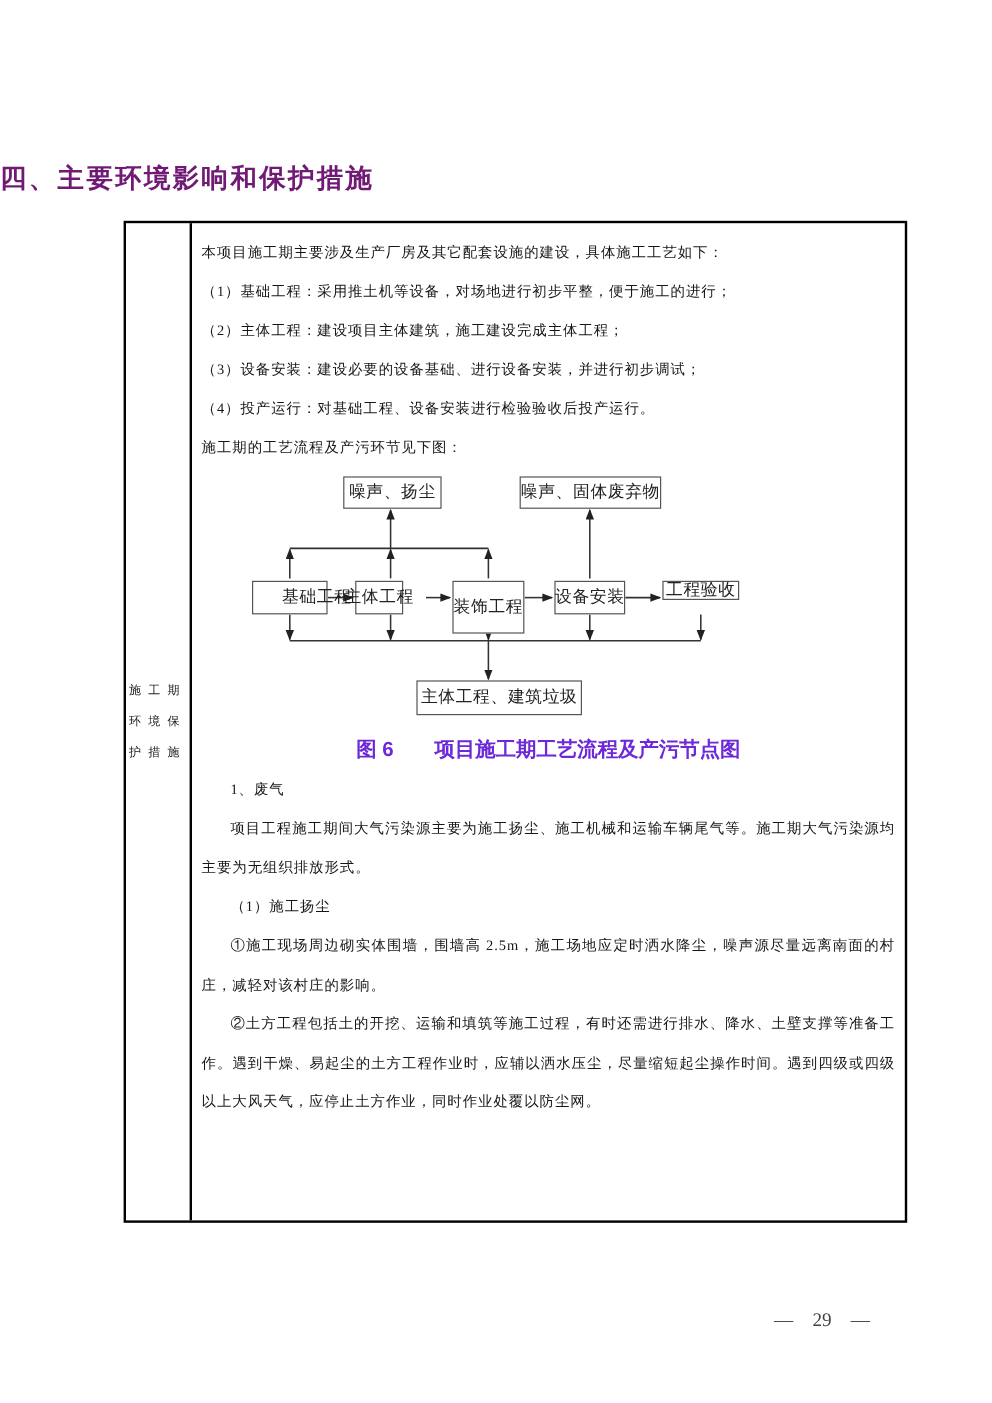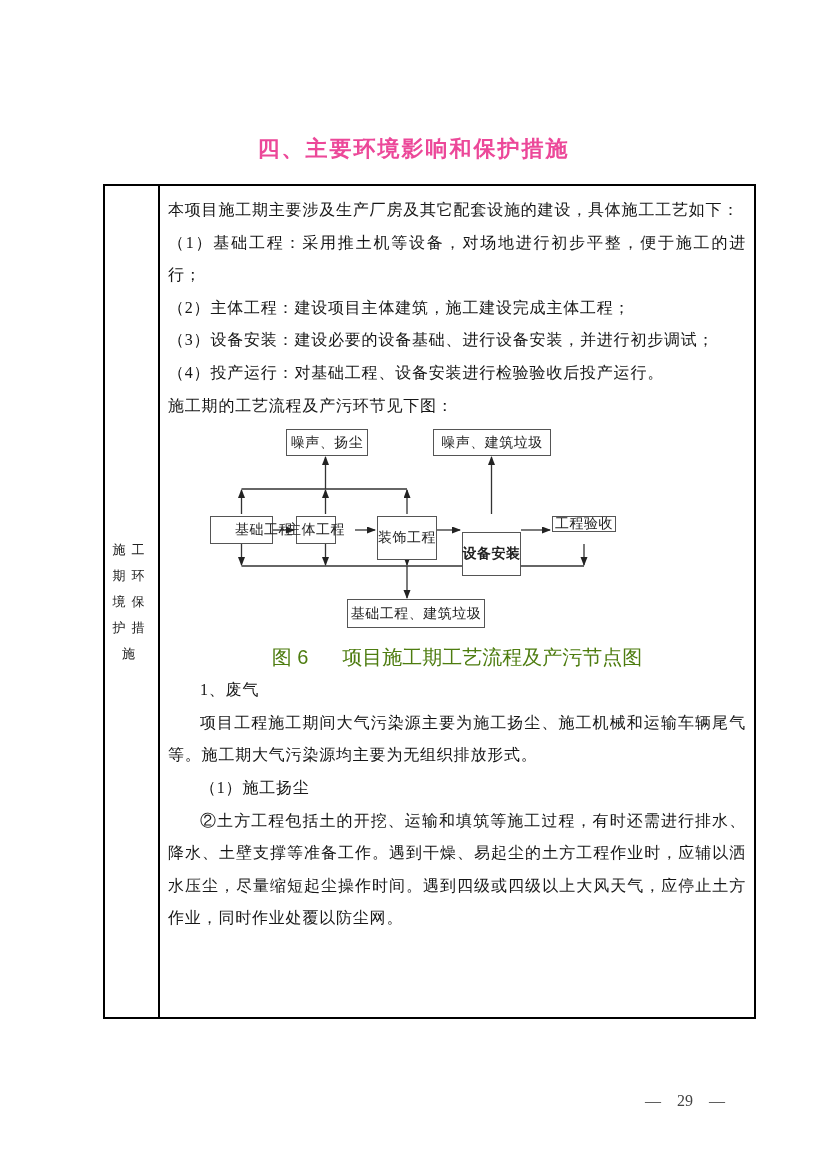--- a/index.html
+++ b/index.html
@@ -7,58 +7,57 @@
     width: 827px; height: 1169px;
     background: #ffffff;
     font-family: "Liberation Serif", "DejaVu Serif", serif;
     color: #1c1c1c;
     position: relative;
     overflow: hidden;
   }
   .doc-title {
     position: absolute;
     top: 134px; left: 0; width: 827px;
-    text-align: center;
     font-family: "Liberation Sans", "DejaVu Sans", sans-serif;
     font-weight: bold;
     font-size: 22px;
     letter-spacing: 2px;
-    color: #ec4899;
+    color: #701a75;
   }
   .main-table {
     position: absolute;
     left: 103px; top: 184px;
     width: 653px; height: 835px;
     border: 2px solid #000;
     display: flex;
     background: #fff;
   }
   .row-header-cell {
     width: 55px;
     border-right: 2px solid #000;
     display: flex;
     align-items: center;
     justify-content: center;
   }
   .row-header-text {
     width: 48px;
-    font-size: 13px;
+    font-size: 10px;
     line-height: 26px;
     letter-spacing: 6px;
     text-align: center;
     word-break: break-all;
     color: #222;
   }
   .content-cell {
     flex: 1;
     padding: 8px 8px 0 8px;
     overflow: hidden;
   }
   .content-cell p {
-    font-size: 16px;
+    font-size: 12px;
     line-height: 32.6px;
     letter-spacing: 0.8px;
     text-align: justify;
     color: #161616;
   }
   .content-cell p.indent { text-indent: 2em; }
   
   .flowchart {
     position: relative;
     width: 578px;
@@ -74,25 +73,25 @@
     align-items: center;
     justify-content: center;
     font-size: 14px;
     letter-spacing: 0.5px;
     white-space: nowrap;
     color: #222;
   }
   .figure-caption {
     text-align: center;
     font-family: "Liberation Sans", "DejaVu Sans", sans-serif;
-    font-weight: normal;
-    font-size: 20px;
+    font-weight: bold;
+    font-size: 17px;
     line-height: 30px;
     margin-bottom: 2px;
-    color: #4d7c0f;
+    color: #6d28d9;
   }
   .figure-caption .cap-label { margin-right: 34px; }
   .page-footer {
     position: absolute;
     left: 615px; top: 1092px;
     width: 140px;
     display: flex;
     align-items: center;
     justify-content: center;
     gap: 16px;
@@ -146,38 +145,39 @@
         <line x1="73.5" y1="120" x2="73.5" y2="141" stroke="#333" stroke-width="1.3" marker-end="url(#arr)"></line>
         <line x1="157.5" y1="120" x2="157.5" y2="141" stroke="#333" stroke-width="1.3" marker-end="url(#arr)"></line>
         <line x1="239" y1="120" x2="239" y2="141" stroke="#333" stroke-width="1.3" marker-end="url(#arr)"></line>
         <line x1="323.5" y1="120" x2="323.5" y2="141" stroke="#333" stroke-width="1.3" marker-end="url(#arr)"></line>
         <line x1="416" y1="120" x2="416" y2="141" stroke="#333" stroke-width="1.3" marker-end="url(#arr)"></line>
 
         <line x1="239" y1="142" x2="239" y2="174" stroke="#333" stroke-width="1.3" marker-end="url(#arr)"></line>
       </svg>
 
       <div class="fc-box" style="left:118px; top:5px; width:82px; height:27px;">噪声、扬尘</div>
-      <div class="fc-box" style="left:265px; top:5px; width:118px; height:27px;">噪声、建筑垃圾</div>
+      <div class="fc-box" style="left:265px; top:5px; width:118px; height:27px;">噪声、固体废弃物</div>
 
       <div class="fc-box" style="left:42px; top:92px; width:63px; height:28px;padding-left:45px;">基础工程</div>
       <div class="fc-box" style="left:128px; top:92px; width:40px; height:28px;">主体工程</div>
       <div class="fc-box" style="left:209px; top:92px; width:60px; height:44px;">装饰工程</div>
-      <div class="fc-box" style="left:294px; top:108px; width:59px; height:44px;font-weight:bold;">设备安装</div>
+      <div class="fc-box" style="left:294px; top:92px; width:59px; height:28px;">设备安装</div>
       <div class="fc-box" style="left:384px; top:92px; width:64px; height:16px;">工程验收</div>
 
-      <div class="fc-box" style="left:179px; top:175px; width:138px; height:29px;">基础工程、建筑垃圾</div>
+      <div class="fc-box" style="left:179px; top:175px; width:138px; height:29px;">主体工程、建筑垃圾</div>
     </div>
 
     <div class="figure-caption">
       <span class="cap-label">图 6</span><span>项目施工期工艺流程及产污节点图</span>
     </div>
 
     <p class="indent">1、废气</p>
     <p class="indent">项目工程施工期间大气污染源主要为施工扬尘、施工机械和运输车辆尾气等。施工期大气污染源均主要为无组织排放形式。</p>
     <p class="indent">（1）施工扬尘</p>
+    <p class="indent">①施工现场周边砌实体围墙，围墙高 2.5m，施工场地应定时洒水降尘，噪声源尽量远离南面的村庄，减轻对该村庄的影响。</p>
     <p class="indent">②土方工程包括土的开挖、运输和填筑等施工过程，有时还需进行排水、降水、土壁支撑等准备工作。遇到干燥、易起尘的土方工程作业时，应辅以洒水压尘，尽量缩短起尘操作时间。遇到四级或四级以上大风天气，应停止土方作业，同时作业处覆以防尘网。</p>
 
   </div>
 </div>
 
 <div class="page-footer">
   <span>—</span>
   <span>29</span>
   <span>—</span>
 </div>

